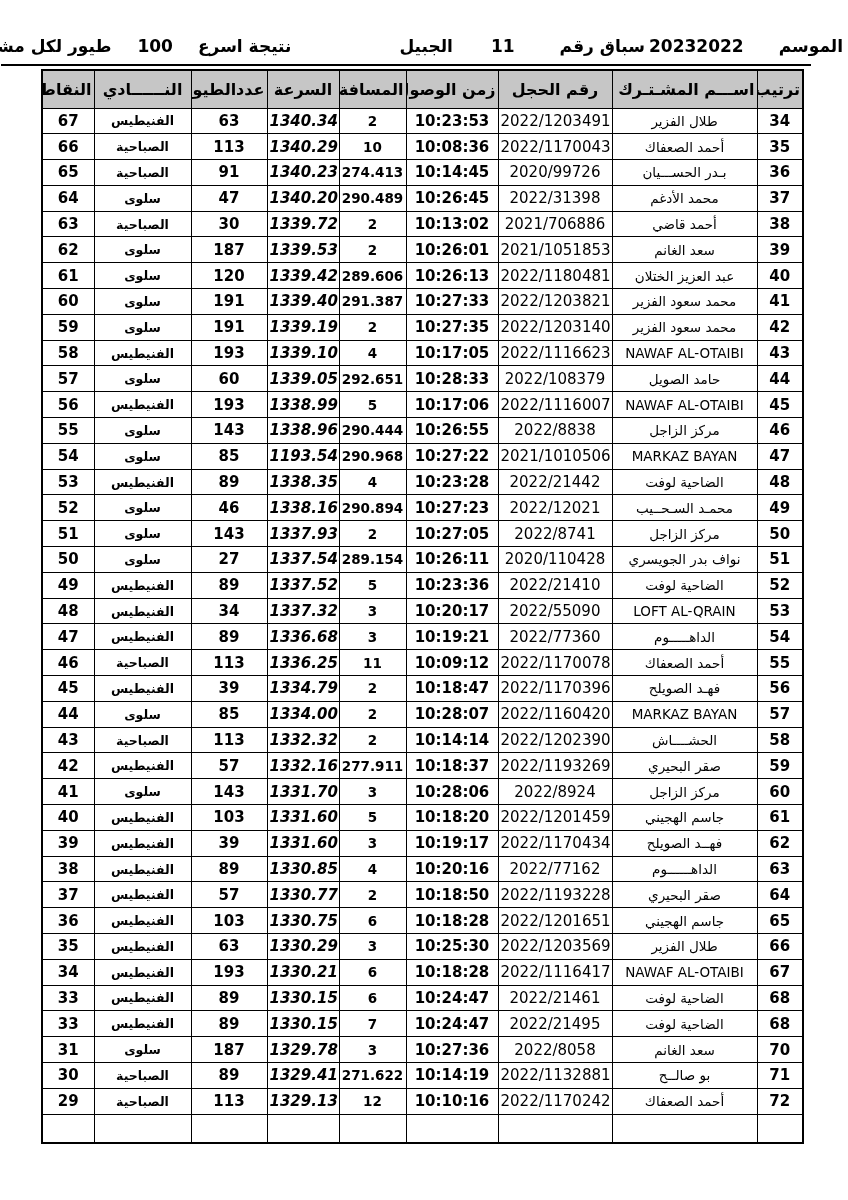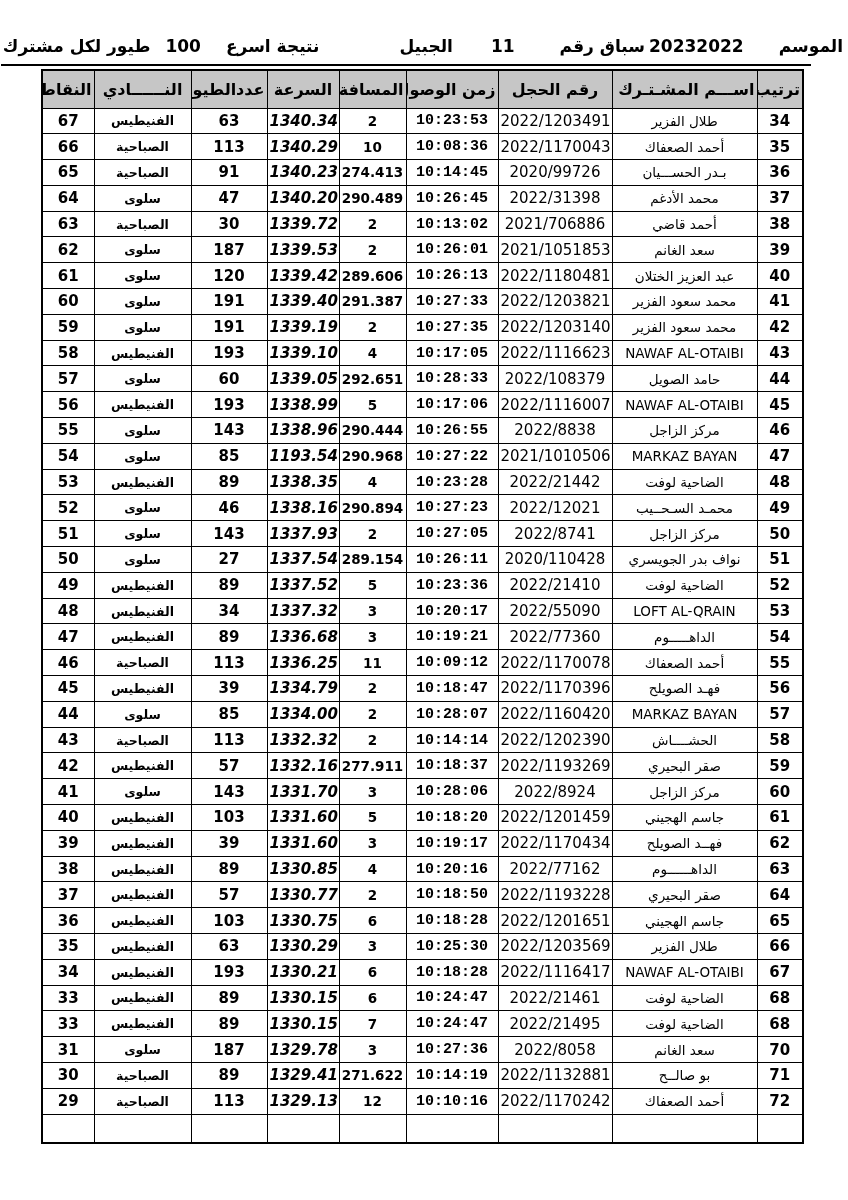--- a/index.html
+++ b/index.html
@@ -6,22 +6,22 @@
   html,body { width:848px; height:1200px; background:#fff; overflow:hidden; }
   body { font-family:"DejaVu Sans", sans-serif; color:#000; position:relative; direction:rtl; }
 
   
   .title-row{
     position:absolute; top:36px; right:5px; left:36px;
     display:flex; direction:rtl; align-items:baseline;
     font-weight:bold; font-size:17px; white-space:nowrap;
   }
   .seg-ml35{margin-left:35px}.seg-ml4{margin-left:4px}.seg-ml45{margin-left:45px}
-  .seg-ml38{margin-left:38px}.seg-ml80{margin-left:80px}.seg-ml25{margin-left:25px}
-  .seg-ml15{margin-left:15px}
+  .seg-ml38{margin-left:38px}.seg-ml80{margin-left:108px}.seg-ml25{margin-left:25px}
+  .seg-ml15{margin-left:26px}
   .title-underline{
     position:absolute; top:64px; left:1px; right:37px;
     border-top:2px solid #000; height:0;
   }
 
   
   table.results{
     position:absolute; top:69px; right:44px;
     width:761px; border-collapse:collapse; table-layout:fixed;
     direction:rtl; border:2px solid #000;
@@ -38,21 +38,21 @@
   
   .col-rank{width:46px}.col-name{width:145px}.col-ring{width:114px}
   .col-arrival{width:92px}.col-distance{width:67px}.col-speed{width:72px}
   .col-birds{width:76px}.col-club{width:97px}.col-points{width:52px}
 
   th.h-name{ text-align:right;padding-left:34px; }
 
   td.c-rank{ font-weight:bold; font-size:15px; direction:ltr; }
   td.c-name{ font-size:13.5px; }
   td.c-ring{ font-size:15px; direction:ltr; }
-  td.c-arrival{ font-weight:bold; font-size:15px; direction:ltr;font-family:Liberation Mono, monospace; }
+  td.c-arrival{ font-weight:bold; font-size:15px; direction:ltr; }
   td.c-distance{ font-weight:bold; font-size:13.5px; direction:ltr; }
   td.c-speed{ font-weight:bold; font-size:15px; direction:ltr;font-style:italic; }
   td.c-birds{ font-weight:bold; font-size:15px; direction:ltr; }
   td.c-club{ font-weight:bold; font-size:12.5px; }
   td.c-points{ font-weight:bold; font-size:15px; direction:ltr; }
 </style>
 </head>
 <body>
 
 <div class="title-row">

